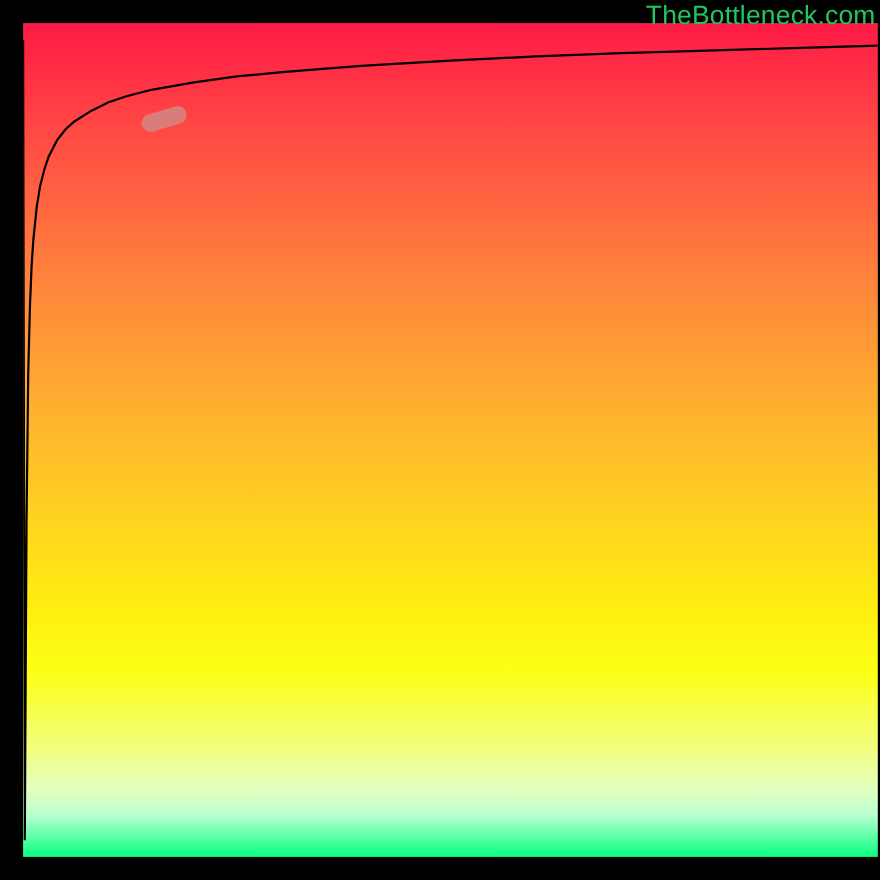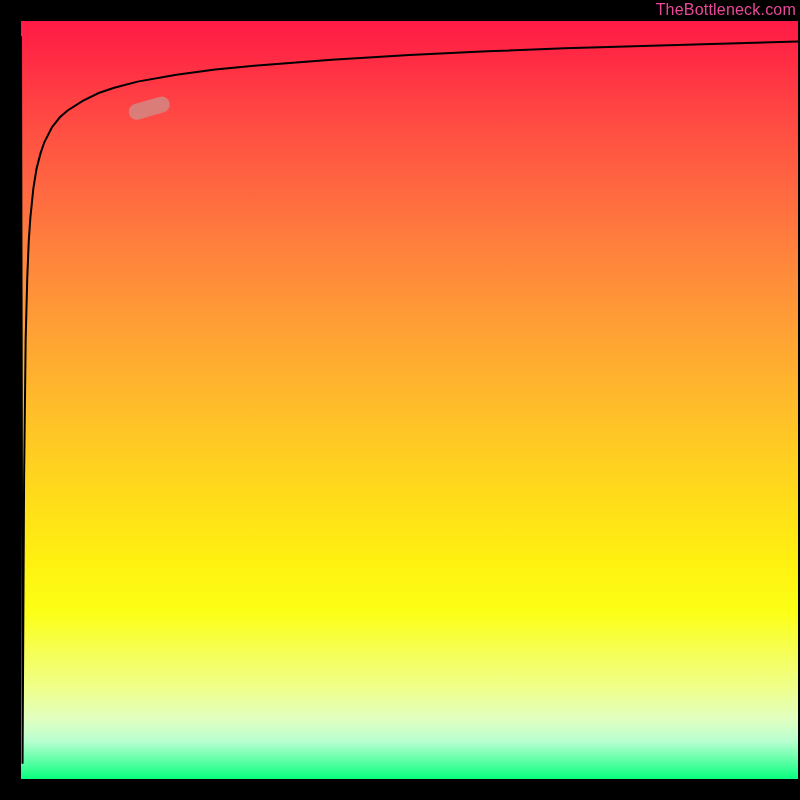--- a/index.html
+++ b/index.html
@@ -57,22 +57,22 @@
     fill: none;
   }
   .pill {
     fill: #cf8d89;
     opacity: 0.78;
   }
   .watermark {
     position: absolute;
     top: 1px;
     right: 4px;
-    color: #ec4899;
-    font-size: 16px;
+    color: #22c55e;
+    font-size: 24px;
     letter-spacing: 0.2px;
   }
 </style>
 </head>
 <body>
 
 <div class="frame">
   <div class="plot"></div>
 
   <svg class="curve-svg" viewBox="0 0 777 758" preserveAspectRatio="none">

